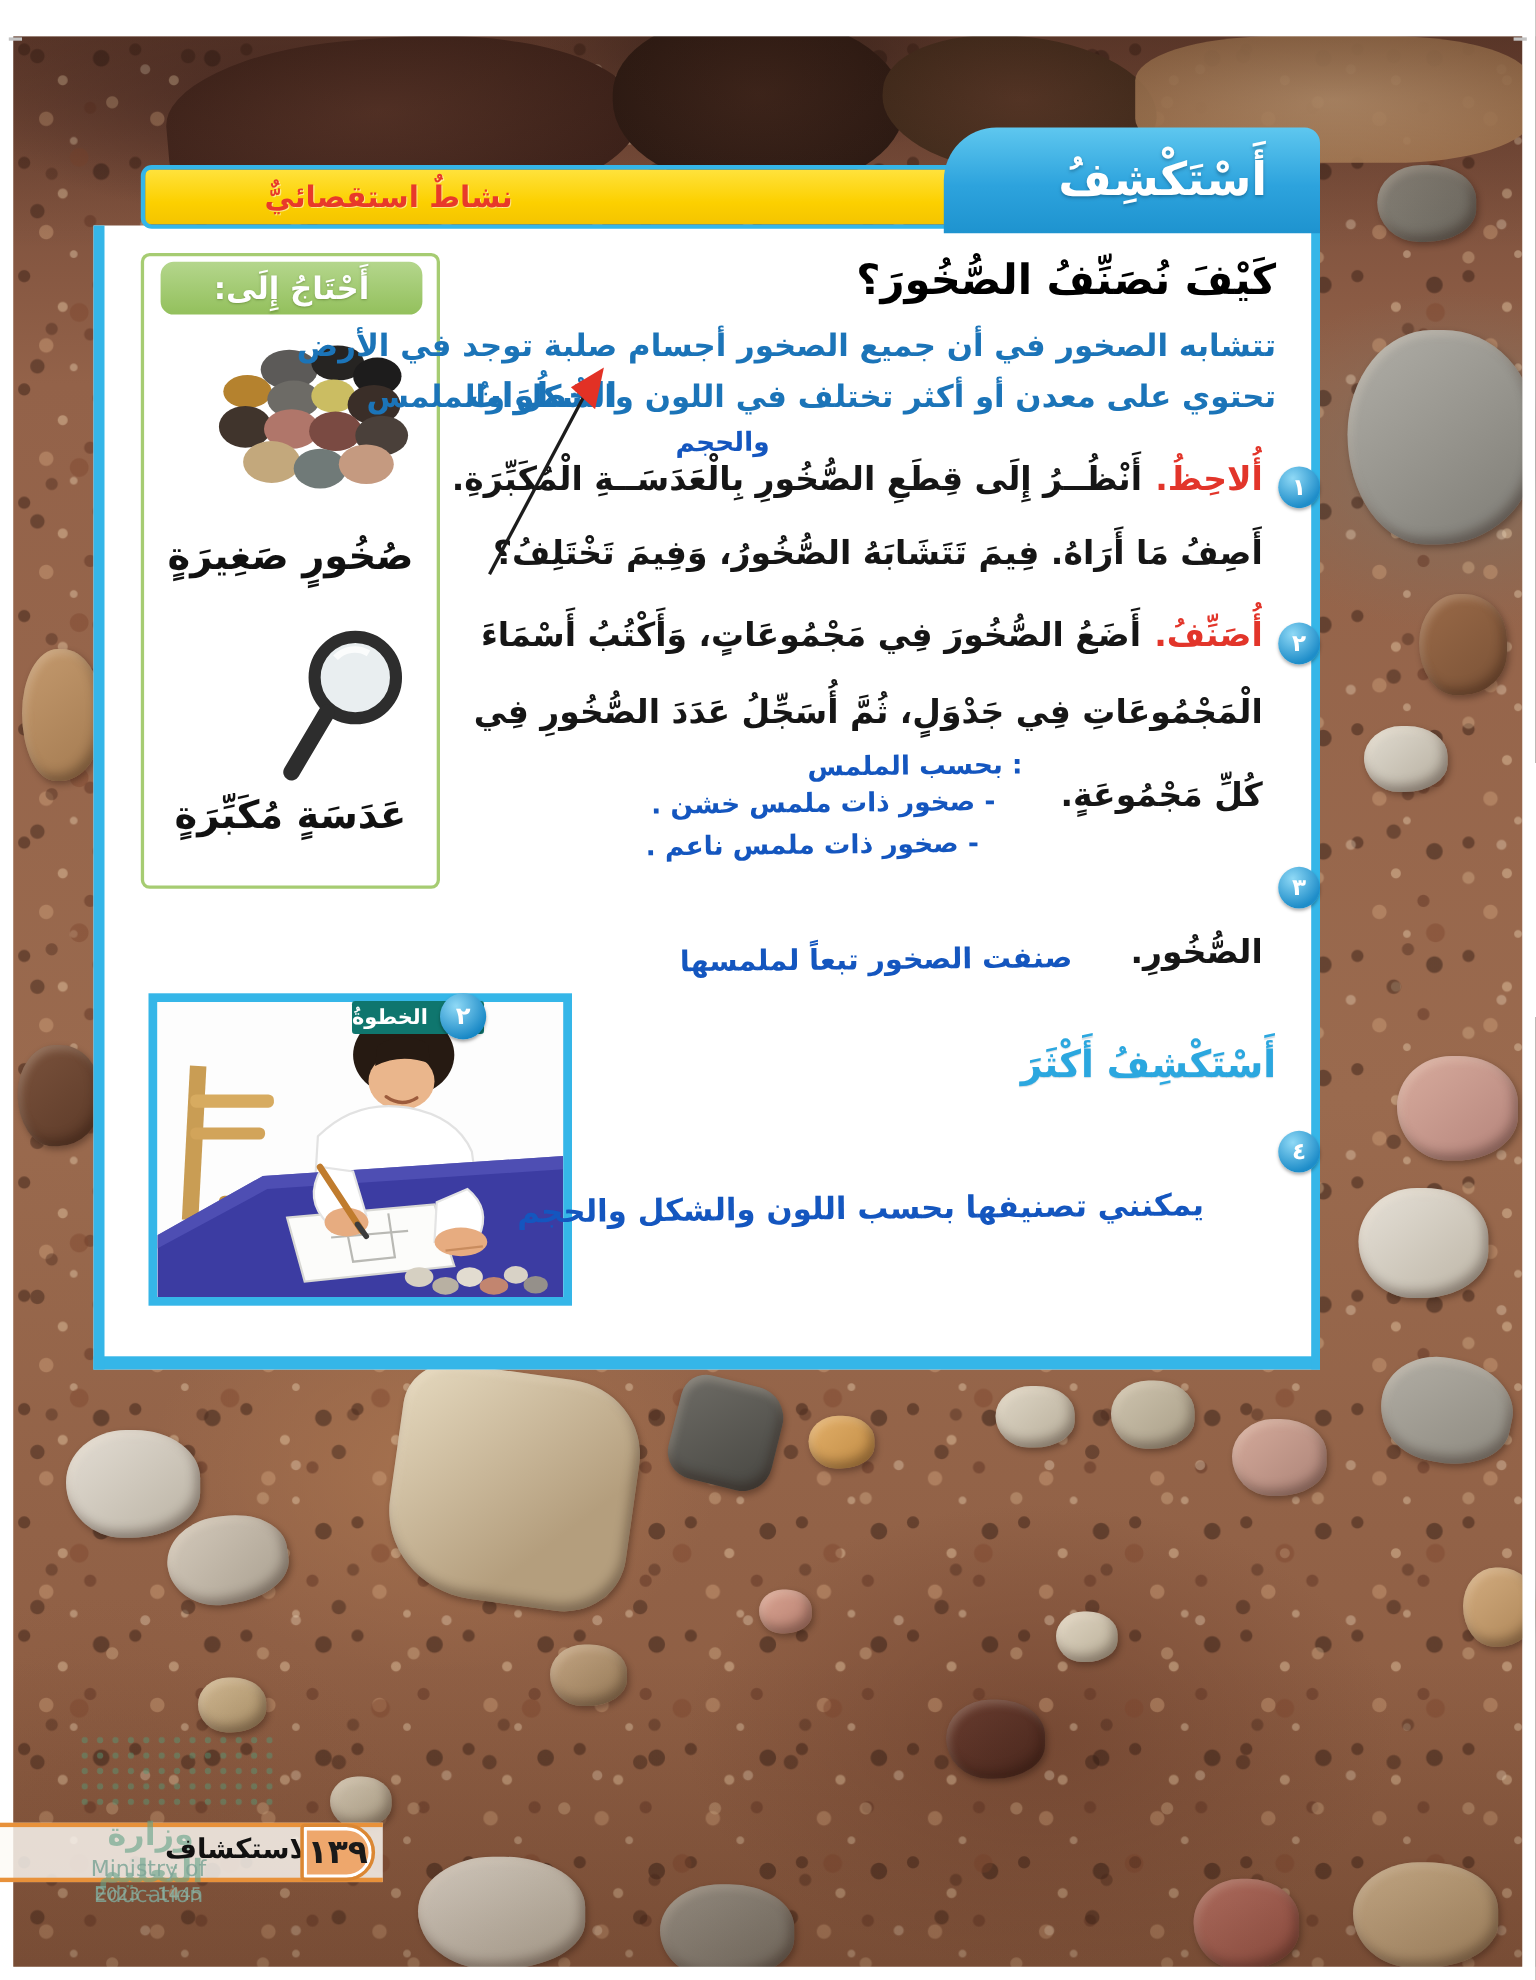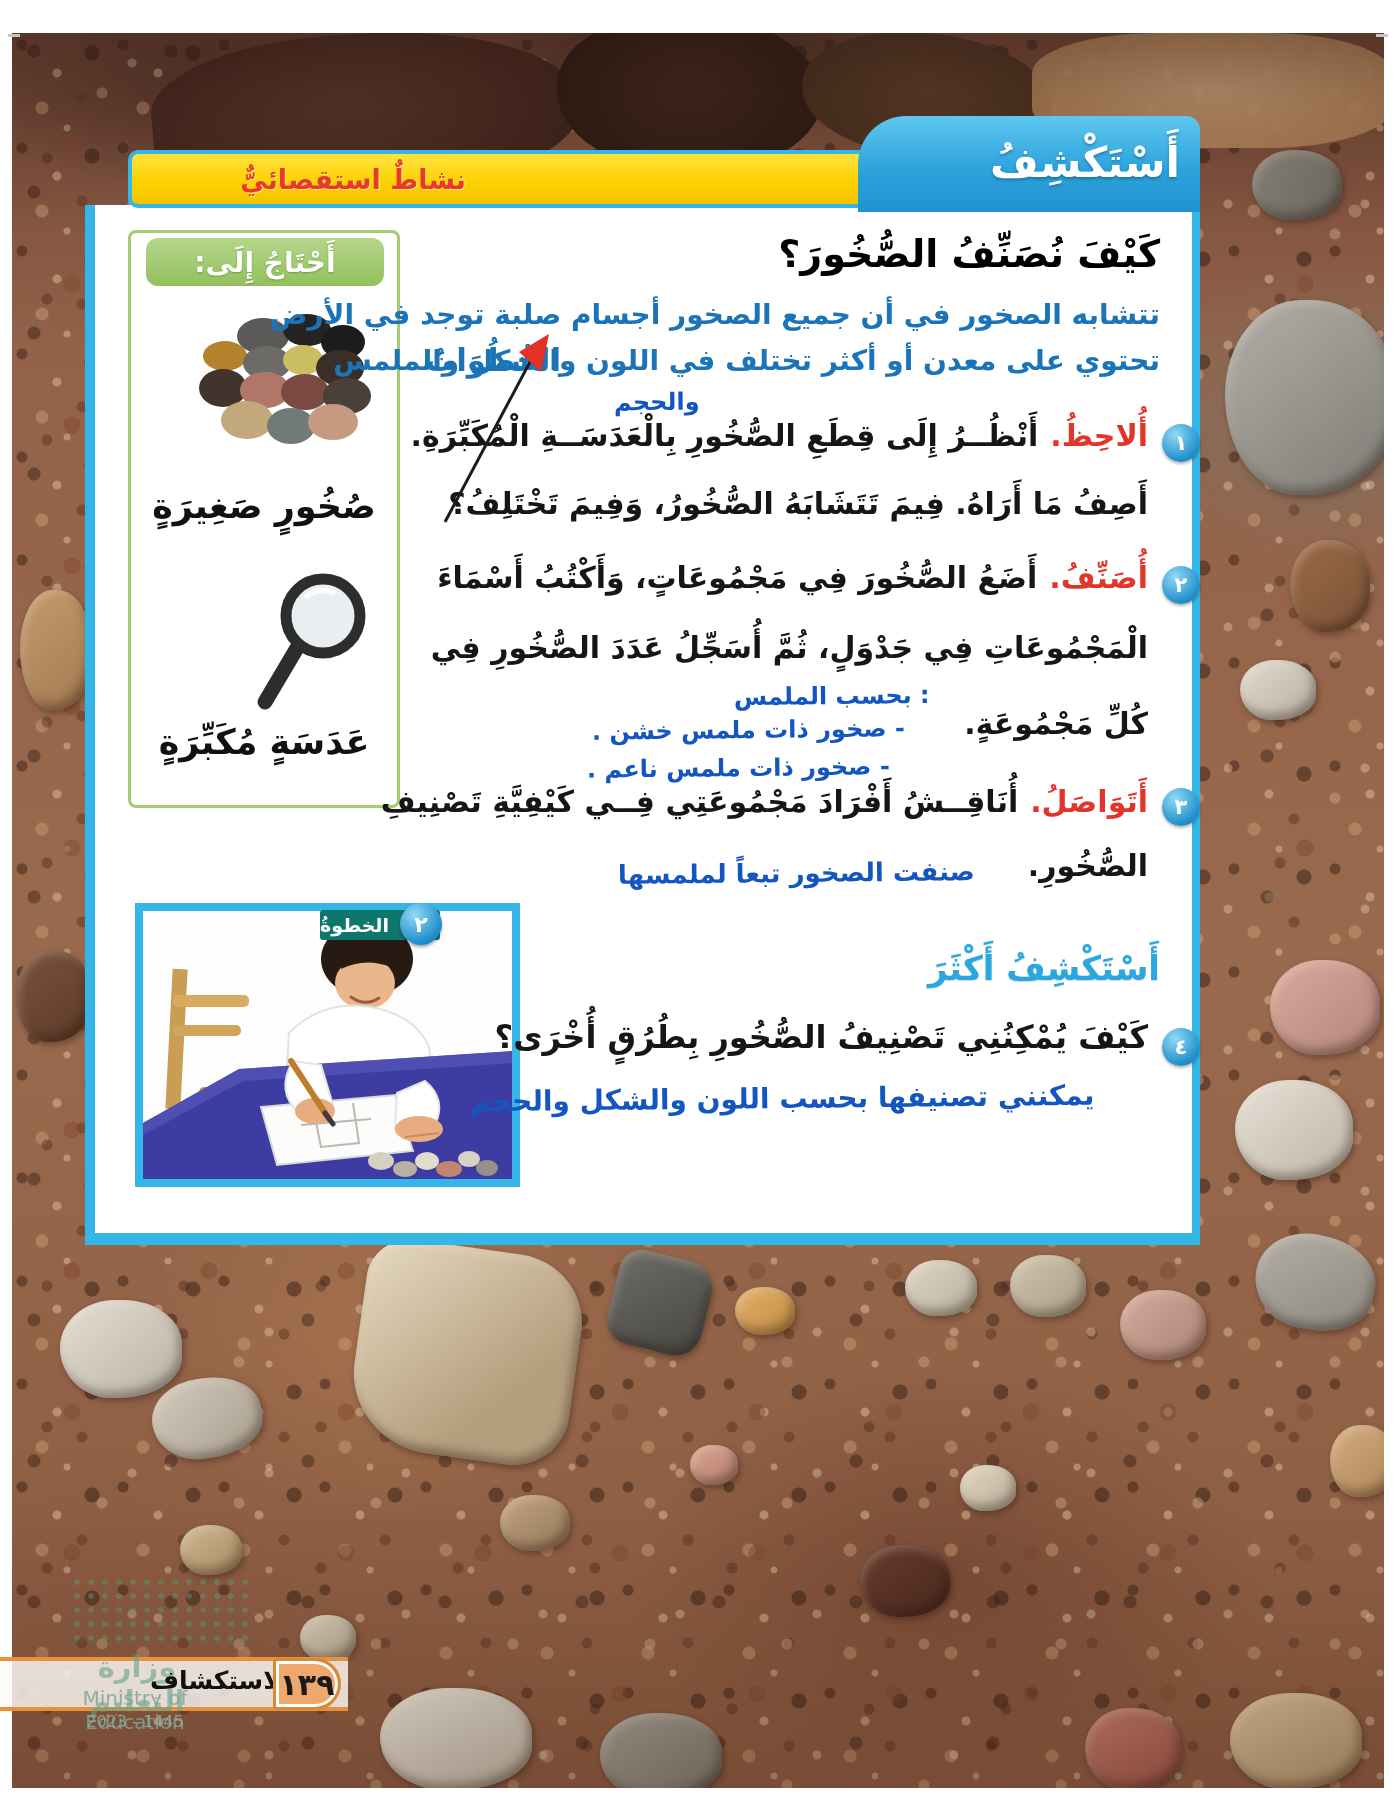--- a/index.html
+++ b/index.html
@@ -38,21 +38,21 @@
   
   .frame{position:absolute;background:#fff;z-index:5;}
   .cropmark{position:absolute;background:#c4c4c4;z-index:6;}
   
   .yellow-banner{position:absolute;left:128px;top:150px;width:772px;height:58px;z-index:10;
     background:linear-gradient(180deg,#ffe23c,#fcd000 60%,#f4c400);border:4px solid #35b6e8;border-radius:10px;box-sizing:border-box;}
   .yellow-banner .txt{position:absolute;right:430px;top:10px;direction:rtl;white-space:nowrap;
     color:#e8392a;font-size:27px;font-weight:bold;text-shadow:1px 1px 0 rgba(255,255,255,.5);}
   .blue-tab{position:absolute;left:858px;top:116px;width:342px;height:96px;z-index:11;
     background:linear-gradient(180deg,#5ec7ef 0%,#2da3dd 55%,#1e93cf 100%);border-radius:48px 14px 0 0;}
-  .blue-tab .txt{position:absolute;right:20px;top:22px;direction:rtl;color:#fff;font-size:42px;font-weight:bold;
+  .blue-tab .txt{position:absolute;right:48px;top:22px;direction:rtl;color:#fff;font-size:42px;font-weight:bold;
     text-shadow:0 2px 3px rgba(0,40,70,.35);white-space:nowrap;}
   
   .panel{position:absolute;left:85px;top:205px;width:1115px;height:1040px;background:#fff;z-index:8;
     border-left:10px solid #35b6e8;border-right:8px solid #35b6e8;border-bottom:12px solid #35b6e8;box-sizing:border-box;}
   
   .side-panel{position:absolute;left:128px;top:230px;width:272px;height:578px;background:#fff;
     border:3px solid #a6cc72;border-radius:8px;box-sizing:border-box;z-index:12;}
   .side-pill{position:absolute;left:146px;top:238px;width:238px;height:48px;z-index:13;
     background:linear-gradient(180deg,#b4d68c,#93c05c);border-radius:12px;display:flex;align-items:center;justify-content:center;}
   .side-pill .txt{direction:rtl;color:#fff;font-size:28px;font-weight:bold;text-shadow:0 1px 2px rgba(60,90,20,.4);}
@@ -214,30 +214,26 @@
   <div class="pline" style="right:248px;top:560px;">
     <span class="red-label">أُصَنِّفُ.</span><span>أَضَعُ الصُّخُورَ فِي مَجْمُوعَاتٍ، وَأَكْتُبُ أَسْمَاءَ</span>
   </div>
   <div class="pline" style="right:248px;top:630px;">الْمَجْمُوعَاتِ فِي جَدْوَلٍ، ثُمَّ أُسَجِّلُ عَدَدَ الصُّخُورِ فِي</div>
   <div class="hw" style="right:466px;top:682px;font-size:24px;">: بحسب الملمس</div>
   <div class="pline" style="right:248px;top:706px;">كُلِّ مَجْمُوعَةٍ.</div>
   <div class="hw" style="right:491px;top:716px;font-size:24px;">- صخور ذات ملمس خشن .</div>
   <div class="hw" style="right:506px;top:754px;font-size:24px;">- صخور ذات ملمس ناعم .</div>
 
   <div class="num-badge" style="left:1162px;top:788px;">٣</div>
-  <div class="pline" style="right:248px;top:784px;">
-    <span class="red-label">أَتَوَاصَلُ.</span><span>أُنَاقِــشُ أَفْرَادَ مَجْمُوعَتِي فِــي كَيْفِيَّةِ تَصْنِيفِ</span>
-  </div>
   <div class="pline" style="right:248px;top:848px;">الصُّخُورِ.</div>
   <div class="hw" style="right:421px;top:858px;font-size:26px;">صنفت الصخور تبعاً لملمسها</div>
 
   <div class="explore-more" style="right:236px;top:948px;">أَسْتَكْشِفُ أَكْثَرَ</div>
 
   <div class="num-badge" style="left:1162px;top:1028px;">٤</div>
-  <div class="pline" style="right:248px;top:1018px;font-size:32px;">كَيْفَ يُمْكِنُنِي تَصْنِيفُ الصُّخُورِ بِطُرُقٍ أُخْرَى؟</div>
   <div class="hw" style="right:301px;top:1082px;font-size:28px;">يمكنني تصنيفها بحسب اللون والشكل والحجم</div>
 
   <div class="photo">
     <svg width="369" height="268" viewBox="0 0 369 268">
       <rect x="0" y="0" width="369" height="268" fill="#fdfdfd"></rect>
 
       <rect x="26" y="58" width="15" height="140" fill="#c99d54" transform="rotate(3 33 128)"></rect>
       <rect x="30" y="84" width="76" height="12" rx="5" fill="#d7ab60"></rect>
       <rect x="30" y="114" width="68" height="11" rx="5" fill="#d2a45a"></rect>
       <rect x="56" y="176" width="54" height="13" rx="5" fill="#c3923f"></rect>

